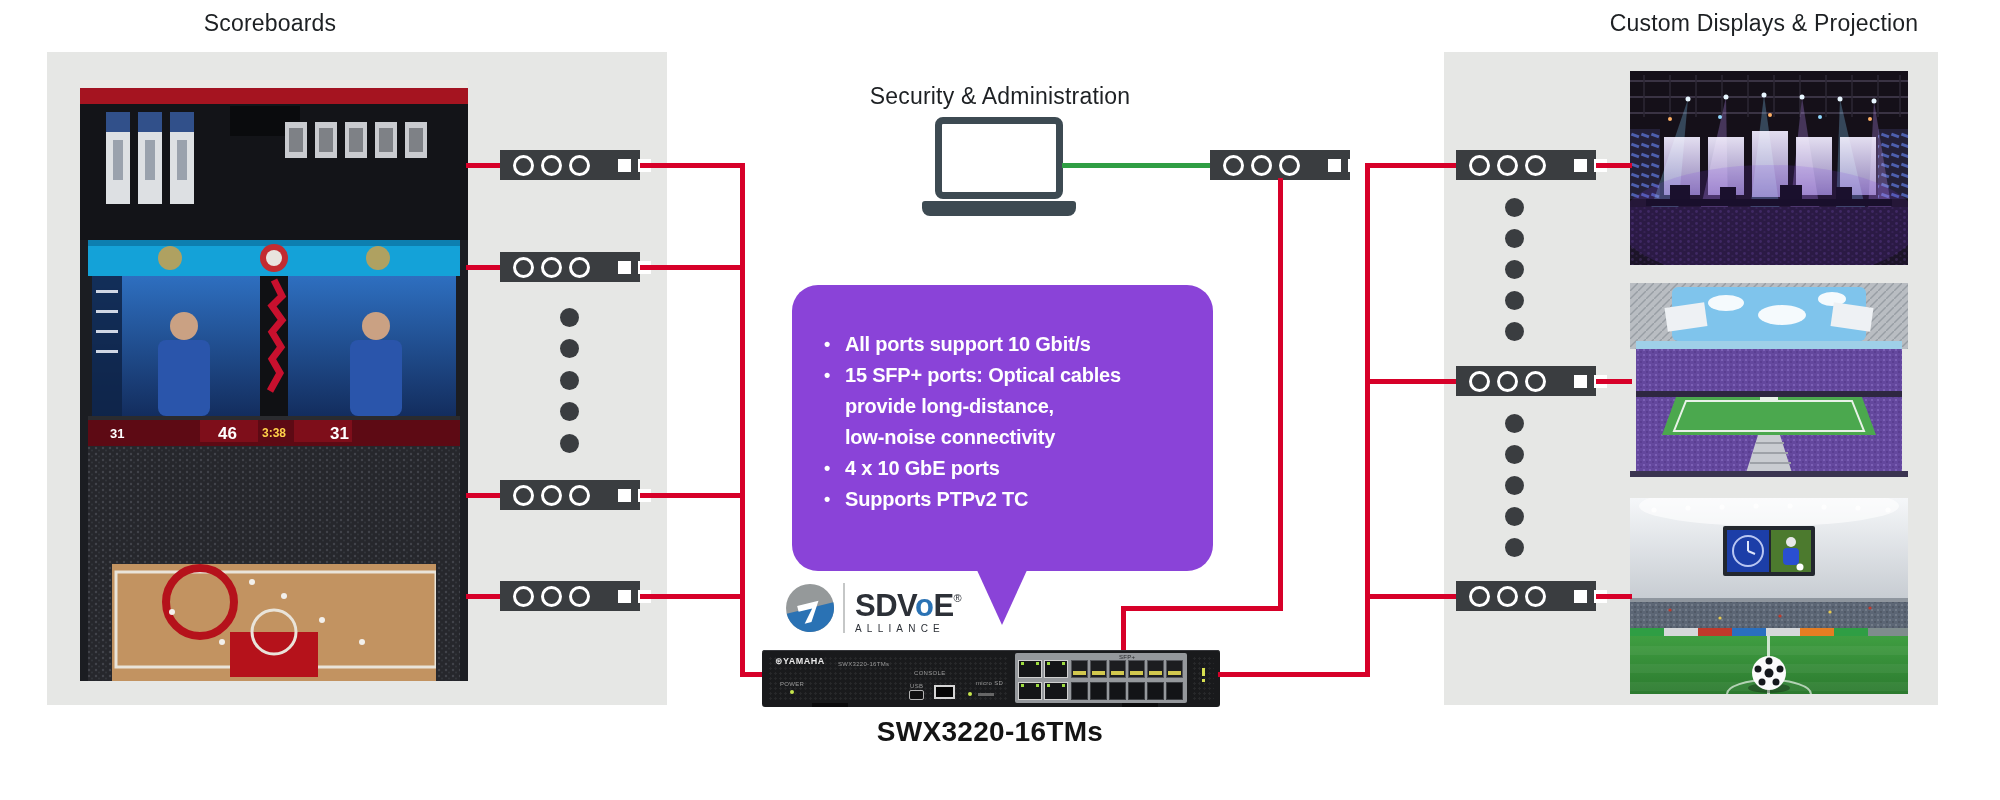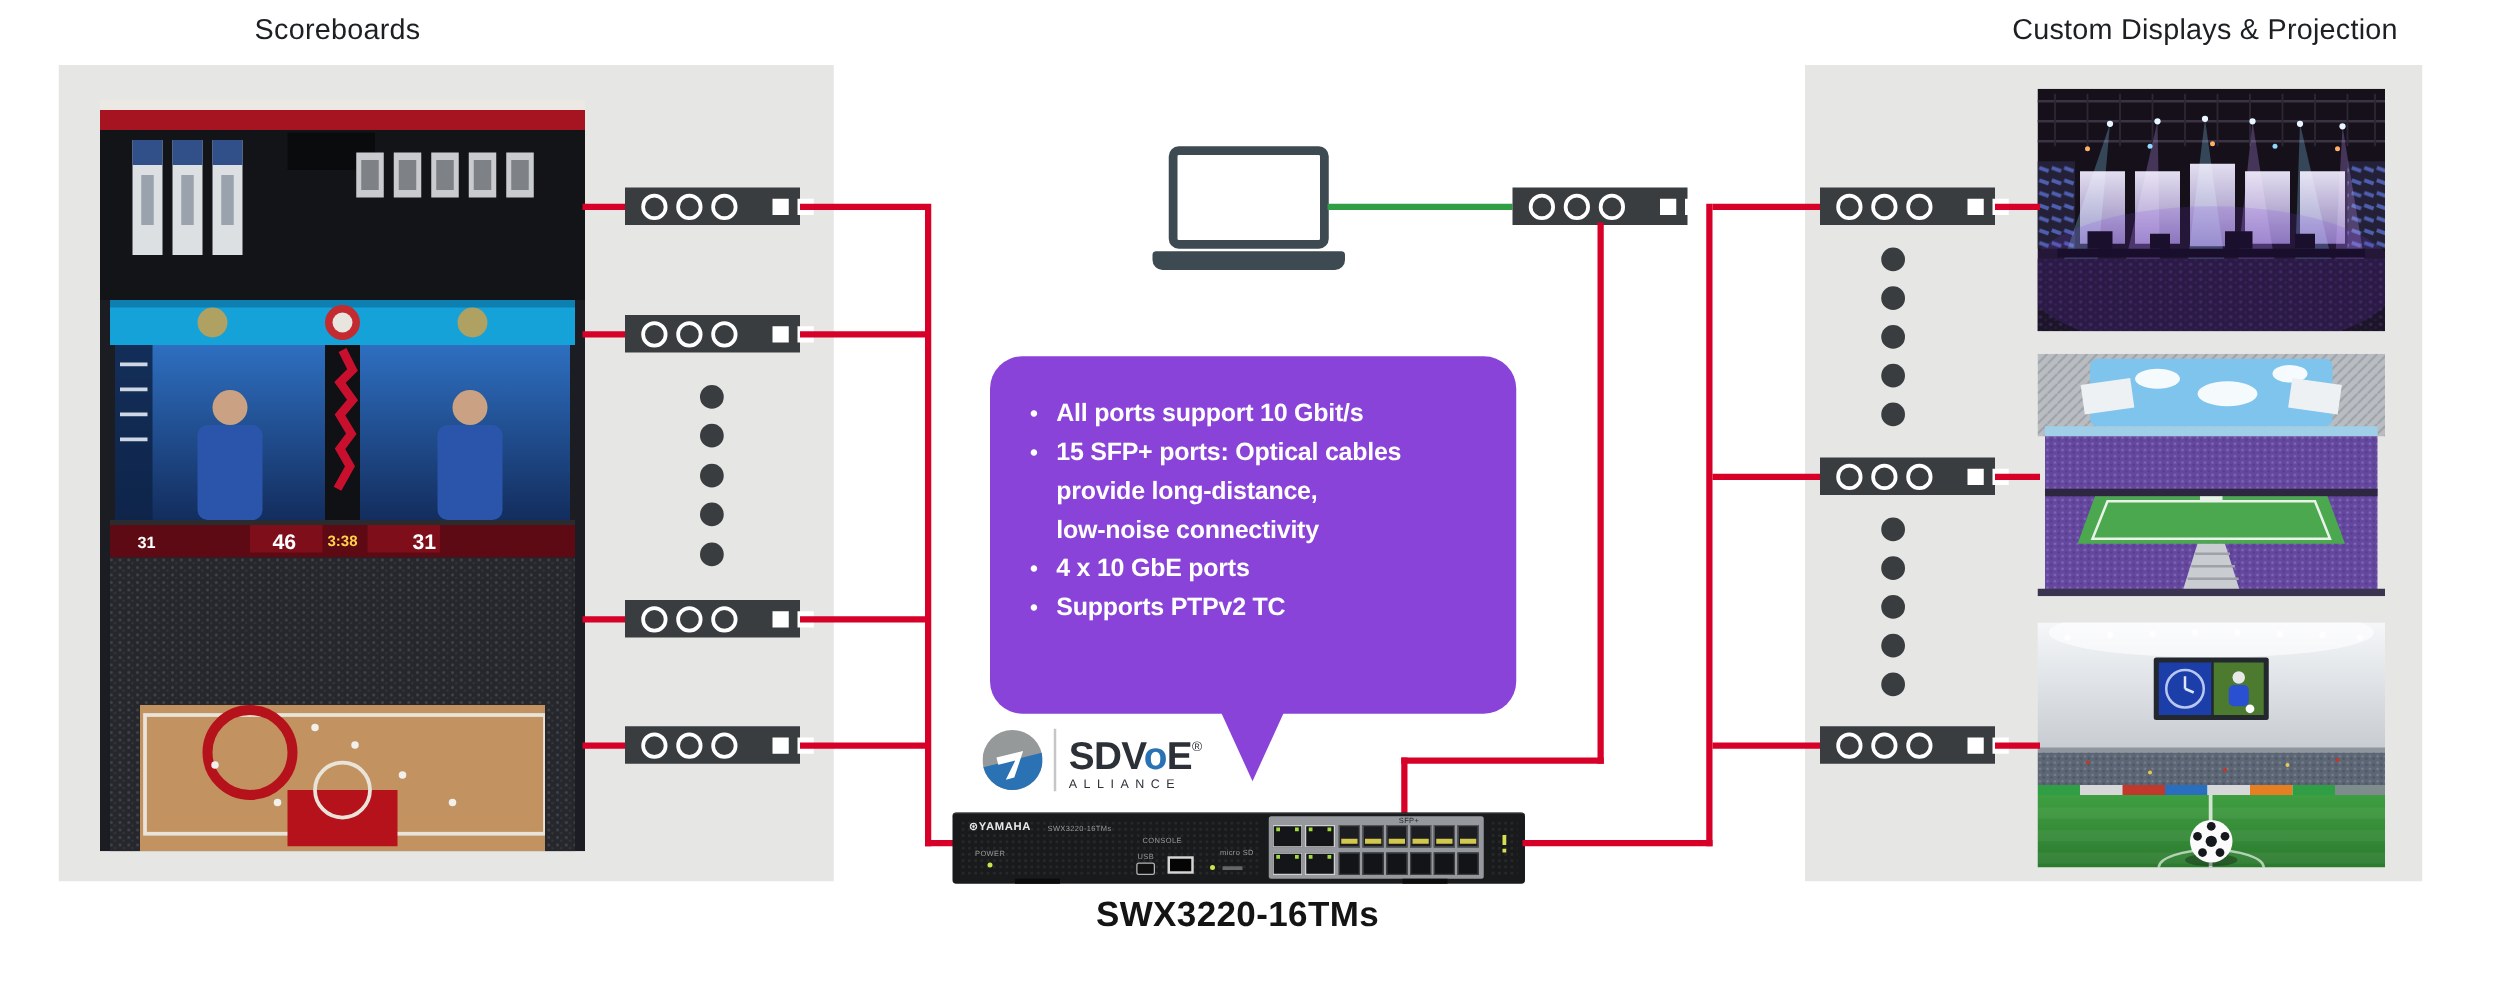--- a/index.html
+++ b/index.html
@@ -19,21 +19,21 @@
   .device .sq.first{margin-left:21px;}
   
   .laptop-screen{position:absolute;left:935px;top:117px;width:128px;height:82px;border:7px solid #3d4a52;
                  border-radius:8px;background:#fff;box-sizing:border-box;}
   .laptop-base{position:absolute;left:922px;top:201px;width:154px;height:15px;background:#3d4a52;
                border-radius:3px 3px 8px 8px;}
   
   .callout{position:absolute;left:792px;top:285px;width:421px;height:286px;background:#8a43d8;border-radius:26px;}
   .callout-tail{position:absolute;left:976px;top:568px;width:0;height:0;border-left:26px solid transparent;
                 border-right:26px solid transparent;border-top:57px solid #8a43d8;}
-  .callout ul{margin:0;padding:31px 16px 0 30px;list-style:none;}
+  .callout ul{margin:0;padding:44px 16px 0 30px;list-style:none;}
   .callout li{position:relative;padding-left:23px;color:#fff;font-weight:bold;font-size:20px;
               line-height:31px;white-space:pre-line;letter-spacing:-.2px;}
   .callout li::before{content:"•";position:absolute;left:2px;top:0;font-size:18px;}
   
   .sdvoe{position:absolute;left:786px;top:580px;height:56px;display:flex;align-items:center;}
   .sdvoe-divider{width:2px;height:50px;background:#c5c7c7;margin:0 10px 0 9px;}
   .sdvoe-name{font-size:31px;font-weight:bold;color:#2c3037;line-height:30px;letter-spacing:-.5px;}
   .sdvoe-name .o-blue{color:#2a72b4;}
   .sdvoe-reg{font-size:11px;vertical-align:14px;font-weight:normal;}
   .sdvoe-sub{font-size:10px;color:#2c3037;letter-spacing:5.2px;margin-top:2px;}
@@ -59,20 +59,21 @@
   .swatch{width:40px;height:10px;border-radius:2px;flex:none;}
   .legend-text{font-size:19px;font-weight:bold;color:#1a1a1a;white-space:nowrap;}
   .photo{position:absolute;display:block;}
 </style>
 </head>
 <body>
 
 <div id="canvas">
 
   <div class="title" style="left:70px;top:10px;width:400px;">Scoreboards</div>
+  <div class="title" style="left:800px;top:83px;width:400px;">Security &amp; Administration</div>
   <div class="title" style="left:1564px;top:10px;width:400px;">Custom Displays &amp; Projection</div>
 
   <div class="panel" style="left:47px;top:52px;width:620px;height:653px;"></div>
 
   <svg class="photo" style="left:80px;top:80px;" width="388" height="601" viewBox="0 0 388 601" preserveAspectRatio="none">
     <defs>
       <pattern id="pCrowd" width="7" height="6" patternUnits="userSpaceOnUse">
         <rect width="7" height="6" fill="#26272c"></rect>
           <circle cx="2" cy="2" r="1.2" fill="#41434a"></circle>
           <circle cx="5" cy="4.5" r="1" fill="#34363c"></circle>

